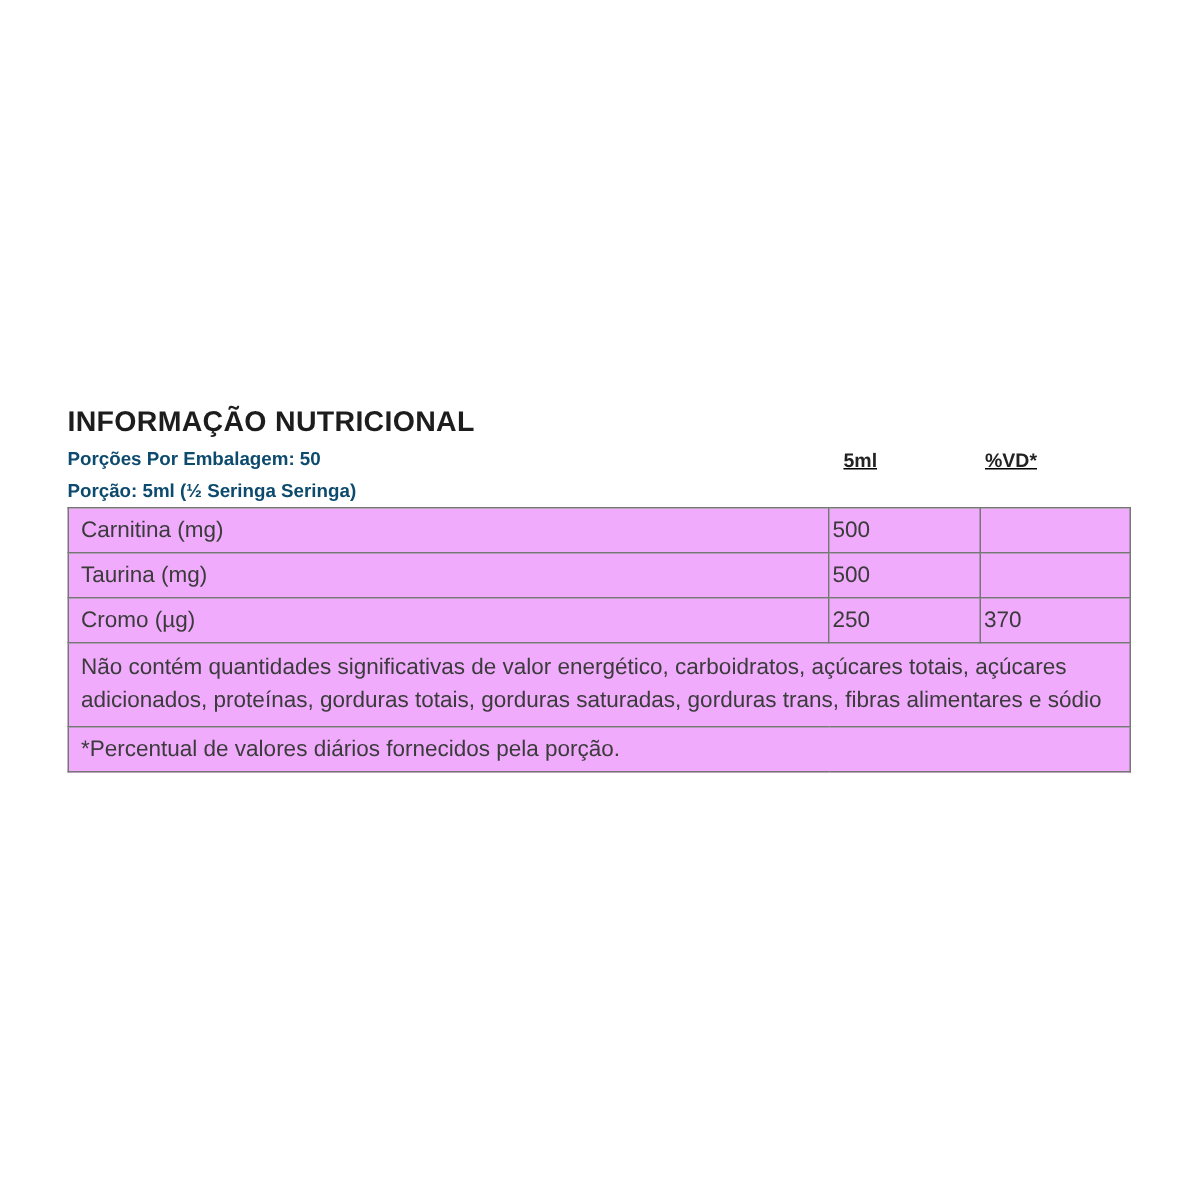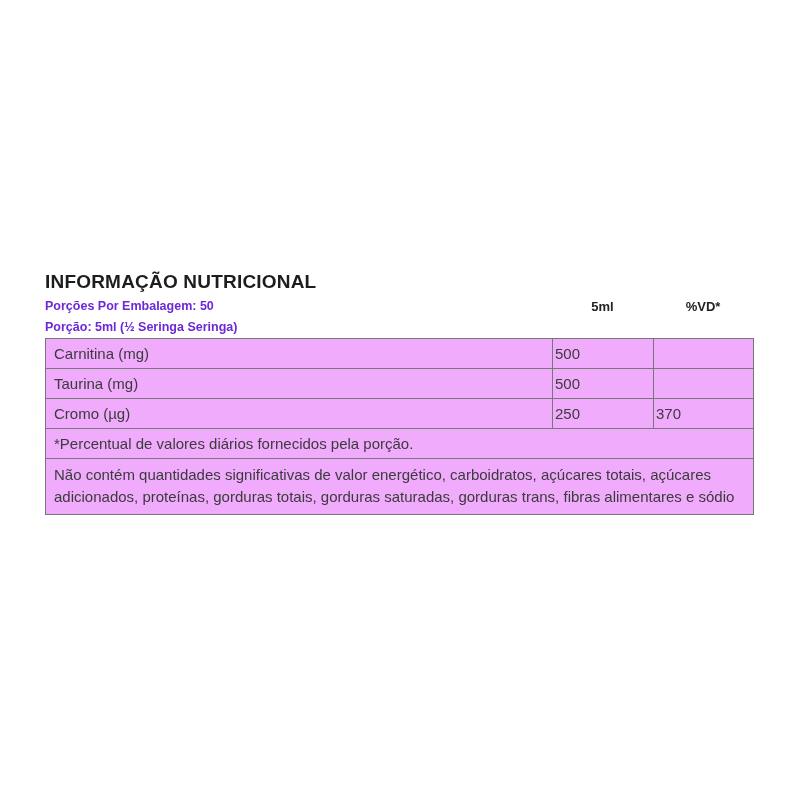--- a/index.html
+++ b/index.html
@@ -24,29 +24,30 @@
     font-size: 19px;
     font-weight: 700;
     color: #1d1d1d;
     line-height: 20px;
     letter-spacing: 0.2px;
   }
   .sub {
     margin: 0;
     font-size: 12.5px;
     font-weight: 700;
-    color: #6d28d9;
+    color: #0c4a6e;
     line-height: 21px;
   }
   .col-heads {
     position: absolute;
     top: 27px;
-    left: 507px;
+    left: 478px;
     width: 201px;
     display: flex;
+    text-decoration: underline;
   }
   .col-head {
     font-size: 13px;
     font-weight: 700;
     color: #222222;
     text-align: center;
   }
   .col-head.amount { width: 101px; }
   .col-head.dv { width: 100px; }
 
@@ -112,22 +113,22 @@
           <td class="name-cell">Taurina (mg)</td>
           <td class="num-cell">500</td>
           <td class="num-cell"></td>
         </tr>
         <tr>
           <td class="name-cell">Cromo (µg)</td>
           <td class="num-cell">250</td>
           <td class="num-cell">370</td>
         </tr>
         <tr>
-          <td class="footnote-cell" colspan="3">*Percentual de valores diários fornecidos pela porção.</td>
+          <td class="note-cell" colspan="3">Não contém quantidades significativas de valor energético, carboidratos, açúcares totais, açúcares adicionados, proteínas, gorduras totais, gorduras saturadas, gorduras trans, fibras alimentares e sódio</td>
         </tr>
         <tr>
-          <td class="note-cell" colspan="3">Não contém quantidades significativas de valor energético, carboidratos, açúcares totais, açúcares adicionados, proteínas, gorduras totais, gorduras saturadas, gorduras trans, fibras alimentares e sódio</td>
+          <td class="footnote-cell" colspan="3">*Percentual de valores diários fornecidos pela porção.</td>
         </tr>
       </tbody>
     </table>
 
   </div>
 </div>
 
 </body></html>

